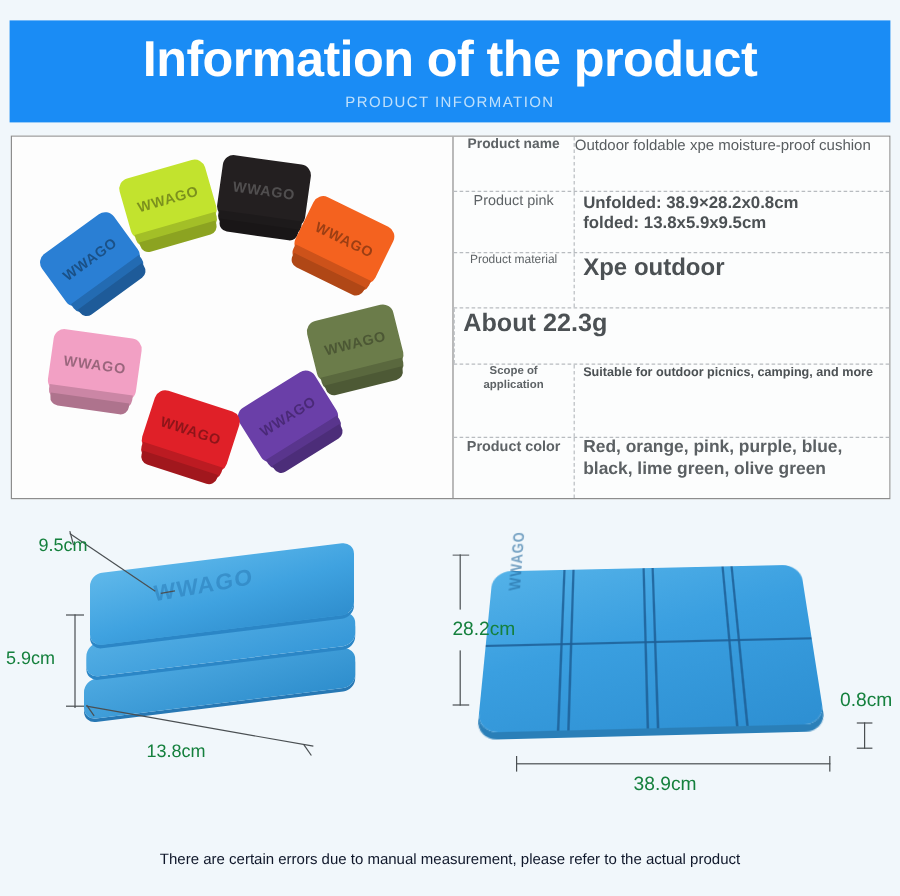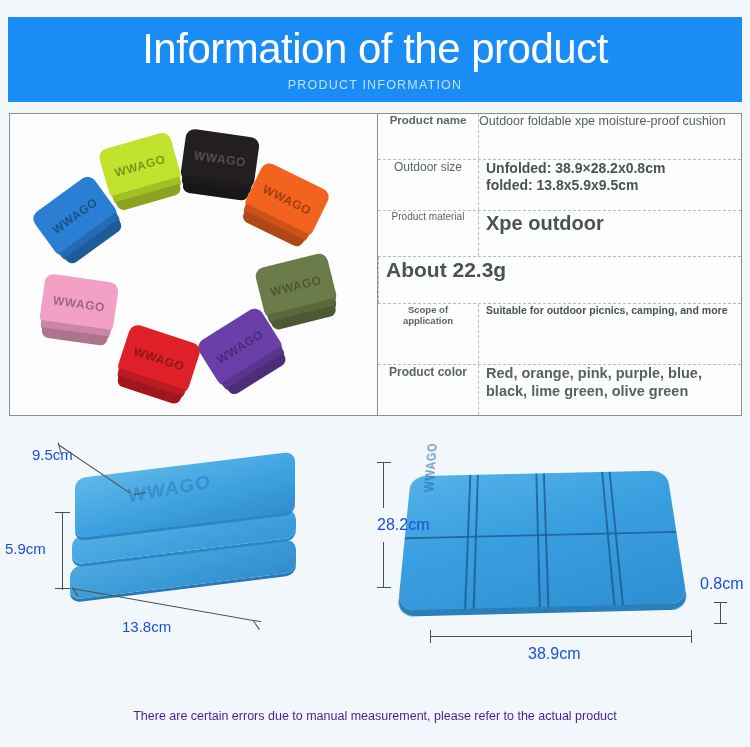--- a/index.html
+++ b/index.html
@@ -19,21 +19,21 @@
     background:#1a8cf5;
     display:flex;
     flex-direction:column;
     align-items:center;
     justify-content:flex-start;
     padding-top:4px;
   }
   .banner-title {
     color:#ffffff;
     font-size:42px;
-    font-weight:normal;
+    font-weight:bold;
     letter-spacing:-0.5px;
     line-height:56px;
     white-space:nowrap;
   }
   .banner-sub {
     color:#bfe0fb;
     font-size:12.5px;
     letter-spacing:1.2px;
     line-height:16px;
     white-space:nowrap;
@@ -155,21 +155,21 @@
   
   .diagrams {
     position:absolute;
     left:0; top:420px;
     width:750px; height:285px;
   }
   .diagram { position:absolute; }
 
   .dim-label {
     position:absolute;
-    color:#1d4ed8;
+    color:#15803d;
     font-size:15px;
     white-space:nowrap;
   }
   .line { position:absolute; background:#4a4f52; }
 
   
   .folded { left:0; top:0; width:375px; height:285px; }
   .slab {
     position:absolute;
     border-radius:10px;
@@ -228,21 +228,21 @@
     transform:rotate(-90deg);
     transform-origin:left top;
     letter-spacing:1px;
   }
 
   .footnote {
     position:absolute;
     left:0; top:709px;
     width:750px;
     text-align:center;
-    color:#4c1d95;
+    color:#0f172a;
     font-size:12.5px;
   }
 </style>
 </head>
 <body>
 
 <div class="banner">
   <div class="banner-title">Information of the product</div>
   <div class="banner-sub">PRODUCT INFORMATION</div>
 </div>
@@ -300,21 +300,21 @@
     </div>
   </div>
 
   <div class="spec-table">
     <div class="spec-row r1">
       <div class="label">Product name</div>
       <div class="divider"></div>
       <div class="value">Outdoor foldable xpe moisture-proof cushion</div>
     </div>
     <div class="spec-row r2">
-      <div class="label">Outdoor size</div>
+      <div class="label">Product pink</div>
       <div class="divider"></div>
       <div class="value" style="white-space:pre-line;">Unfolded: 38.9×28.2x0.8cm
 folded:  13.8x5.9x9.5cm</div>
     </div>
     <div class="spec-row r3">
       <div class="label">Product material</div>
       <div class="divider"></div>
       <div class="value">Xpe outdoor</div>
     </div>
     <div class="spec-row r4">

